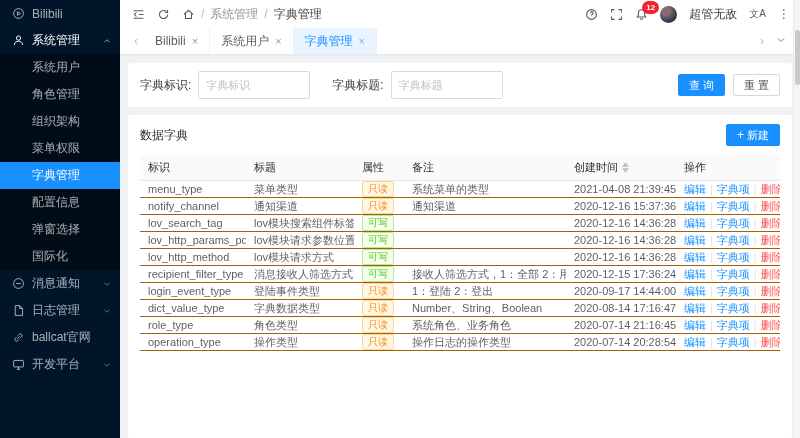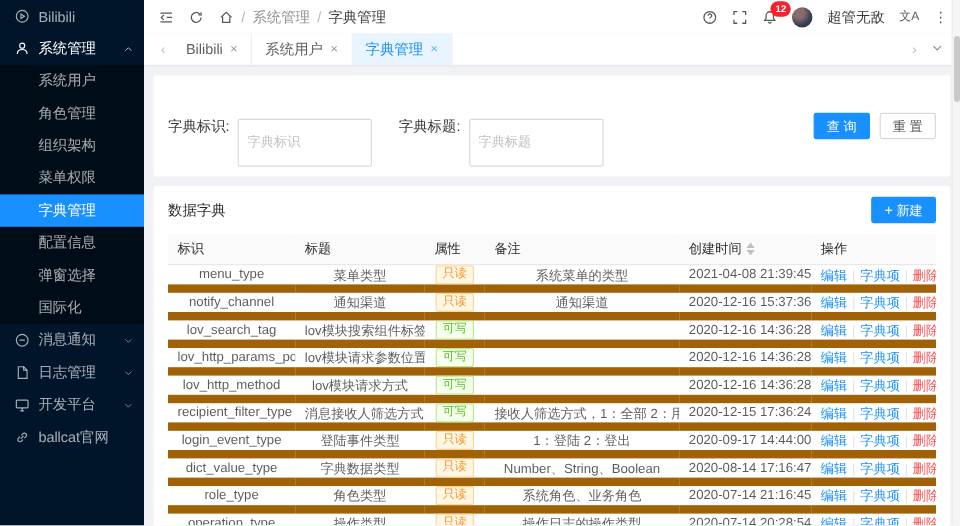--- a/index.html
+++ b/index.html
@@ -57,40 +57,40 @@
          color:rgba(0,0,0,.65); cursor:pointer; white-space:nowrap; }
   .tab.active { background:#e8f4ff; color:#1890ff; }
   .tab-close { font-size:11px; opacity:.65; cursor:pointer; }
   .tabbar-right { margin-left:auto; display:flex; align-items:center; }
 
   .content { flex:1; padding:8px 8px 0 8px; display:flex; flex-direction:column; gap:8px; overflow:hidden; }
 
   .search-card { background:#fff; border-radius:2px; padding:8px 12px; display:flex; align-items:center; flex-shrink:0; }
   .sfield { display:flex; align-items:center; margin-right:22px; }
   .sfield label { color:rgba(0,0,0,.8); margin-right:7px; white-space:nowrap; }
-  .sfield input { width:112px; height:40px; border:1px solid #d9d9d9; border-radius:2px; padding:0 7px;
-                  font-size:11px; color:rgba(0,0,0,.65); outline:none; font-family:inherit;margin-top:28px; }
+  .sfield input { width:112px; height:28px; border:1px solid #d9d9d9; border-radius:2px; padding:0 7px;
+                  font-size:11px; color:rgba(0,0,0,.65); outline:none; font-family:inherit; }
   .sfield input::placeholder { color:#bfbfbf; }
   .search-btns { margin-left:auto; display:flex; gap:8px; }
   .btn { height:22px; padding:0 10px; border-radius:2px; border:1px solid #d9d9d9; background:#fff;
          color:rgba(0,0,0,.7); font-size:11px; cursor:pointer; font-family:inherit; white-space:nowrap; }
   .btn-primary { background:#1890ff; border-color:#1890ff; color:#fff; }
   .btn-primary .plus { display:inline-block; margin-right:3px; font-size:12px; }
 
   .table-card { background:#fff; border-radius:2px; padding:9px 12px; flex:1; overflow:hidden; }
   .card-head { display:flex; align-items:center; margin-bottom:9px; }
   .card-title { color:rgba(0,0,0,.85); font-size:12px; }
   .card-head .btn-primary { margin-left:auto; }
 
   table { width:100%; border-collapse:collapse; table-layout:fixed; font-size:11px; }
   col.c1{width:106px} col.c2{width:108px} col.c3{width:50px} col.c5{width:110px} col.c6{width:104px}
   th { background:#fafafa; font-weight:normal; color:rgba(0,0,0,.85); text-align:left;
        padding:5px 8px; border-bottom:1px solid #e8e8e8; white-space:nowrap; }
-  td { padding:0 8px; border-bottom:7px solid #a16207; color:rgba(0,0,0,.65);
-       white-space:nowrap; overflow:hidden;text-align:center; }
+  td { padding:0 8px; border-bottom:1px solid #a16207; color:rgba(0,0,0,.65);
+       white-space:nowrap; overflow:hidden; }
   .th-sort { display:inline-flex; align-items:center; gap:4px; }
   .sorter { display:inline-flex; flex-direction:column; gap:1px; }
   .sorter svg { width:7px; height:5px; display:block; }
 
   .tag { display:inline-block; padding:0 5px; height:16px; line-height:14px; border-radius:2px;
          font-size:10px; border:1px solid; }
   .tag.readonly { color:#fa8c16; background:#fff7e6; border-color:#ffd591; }
   .tag.writable { color:#52c41a; background:#f6ffed; border-color:#b7eb8f; }
 
   .link { color:#1890ff; cursor:pointer; text-decoration:none; }
@@ -169,41 +169,41 @@
       <span class="caret">
         <svg viewBox="0 0 16 16">
             <path d="M3 5.5l5 5 5-5"></path>
           </svg>
       </span>
     </div>
 
     <div class="menu-item">
       <span class="micon">
         <svg viewBox="0 0 16 16">
-            <rect x="2" y="3" width="12" height="8" rx="1"></rect>
-            <path d="M6 14h4M8 11v3"></path>
-          </svg>
-      </span>
-      <span class="mlabel">开发平台</span>
-      <span class="caret">
-        <svg viewBox="0 0 16 16">
-            <path d="M3 5.5l5 5 5-5"></path>
-          </svg>
-      </span>
-    </div>
-
-    <div class="menu-item">
-      <span class="micon">
-        <svg viewBox="0 0 16 16">
             <path d="M6.5 9.5l3-3"></path>
             <path d="M5.8 7.2L4.2 8.8a2.1 2.1 0 0 0 3 3l1.6-1.6"></path>
             <path d="M10.2 8.8l1.6-1.6a2.1 2.1 0 0 0-3-3L7.2 5.8"></path>
           </svg>
       </span>
       <span class="mlabel">ballcat官网</span>
+    </div>
+
+    <div class="menu-item">
+      <span class="micon">
+        <svg viewBox="0 0 16 16">
+            <rect x="2" y="3" width="12" height="8" rx="1"></rect>
+            <path d="M6 14h4M8 11v3"></path>
+          </svg>
+      </span>
+      <span class="mlabel">开发平台</span>
+      <span class="caret">
+        <svg viewBox="0 0 16 16">
+            <path d="M3 5.5l5 5 5-5"></path>
+          </svg>
+      </span>
     </div>
   </aside>
 
   <div class="main">
 
     <header class="topbar">
       <span class="tool">
         <svg viewBox="0 0 16 16">
             <path d="M2 3.5h12M8.5 8h5.5M2 12.5h12"></path>
             <path d="M5.5 5.5L3 8l2.5 2.5"></path>

